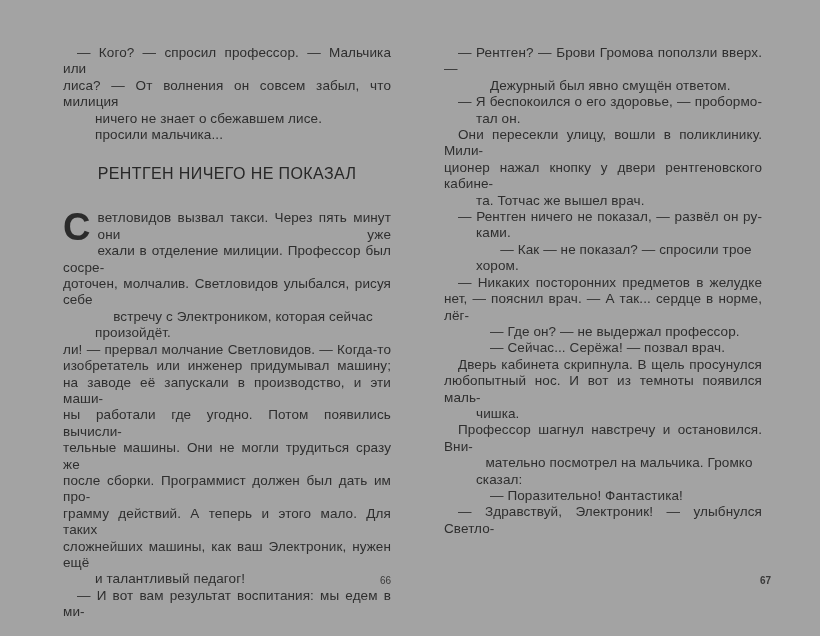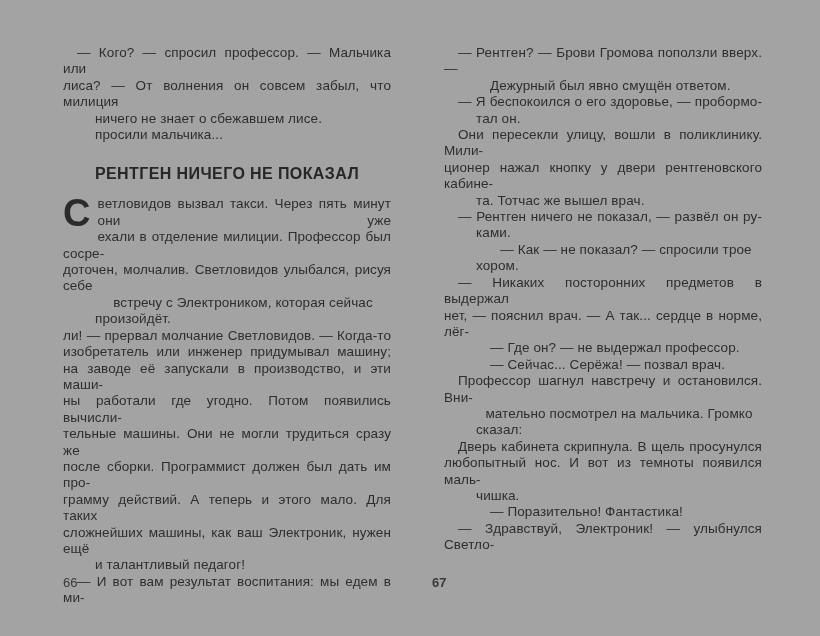--- a/index.html
+++ b/index.html
@@ -34,48 +34,48 @@
   }
   .line.last {
     text-align: center;
     text-align-last: left;
     margin-left: 32px;
   }
   .line.ind { text-indent: 14px; }
 
   .chapter-heading {
     text-align: center;
-    font-weight: bold;
+    font-weight: normal;
     font-size: 16px;
     line-height: 20px;
     letter-spacing: 0.4px;
     color: #272727;
-    margin: 21px 0 12px 0;
+    margin: 21px 0 26px 0;
   }
 
   .drop-cap {
     float: left;
     font-size: 38px;
     line-height: 30px;
     height: 31px;
     font-weight: bold;
     color: #2b2b2b;
     margin: 2px 7px 0 0;
   }
 
   .page-number {
     position: absolute;
     top: 575px;
-    text-align: left;
-    font-size: 13px;
+    text-align: right;
+    font-size: 10px;
     color: #3a3a3a;
     font-family: "Liberation Sans", sans-serif;
   }
   #left-pagenum  { left: 63px;  width: 328px; }
-  #right-pagenum { left: 432px; width: 318px; font-weight: bold; }
+  #right-pagenum { left: 453px; width: 318px; font-weight: bold; }
 </style>
 </head>
 <body>
 
 <div id="spread">
   <div id="left-col" class="page-col">
       <div class="para">
         <div class="line ind">— Кого? — спросил профессор. — Мальчика или</div>
         <div class="line">лиса? — От волнения он совсем забыл, что милиция</div>
         <div class="line last">ничего не знает о сбежавшем лисе.</div>
@@ -123,37 +123,37 @@
         <div class="line last">та. Тотчас же вышел врач.</div>
       </div>
       <div class="para">
         <div class="line ind">— Рентген ничего не показал, — развёл он ру-</div>
         <div class="line last">ками.</div>
       </div>
       <div class="para">
         <div class="line last ind">— Как — не показал? — спросили трое хором.</div>
       </div>
       <div class="para">
-        <div class="line ind">— Никаких посторонних предметов в выдержал</div>
+        <div class="line ind">— Никаких посторонних предметов в желудке</div>
         <div class="line">нет, — пояснил врач. — А так... сердце в норме, лёг-</div>
       </div>
       <div class="para">
         <div class="line last ind">— Где он? — не выдержал профессор.</div>
       </div>
       <div class="para">
         <div class="line last ind">— Сейчас... Серёжа! — позвал врач.</div>
       </div>
       <div class="para">
-        <div class="line ind">Профессор шагнул навстречу и остановился. Вни-</div>
-        <div class="line last">мательно посмотрел на мальчика. Громко сказал:</div>
-      </div>
-      <div class="para">
         <div class="line ind">Дверь кабинета скрипнула. В щель просунулся</div>
         <div class="line">любопытный нос. И вот из темноты появился маль-</div>
         <div class="line last">чишка.</div>
+      </div>
+      <div class="para">
+        <div class="line ind">Профессор шагнул навстречу и остановился. Вни-</div>
+        <div class="line last">мательно посмотрел на мальчика. Громко сказал:</div>
       </div>
       <div class="para">
         <div class="line last ind">— Поразительно! Фантастика!</div>
       </div>
       <div class="para">
         <div class="line ind">— Здравствуй, Электроник! — улыбнулся Светло-</div>
       </div>
     </div>
   <div id="left-pagenum" class="page-number">66</div>
   <div id="right-pagenum" class="page-number">67</div>

